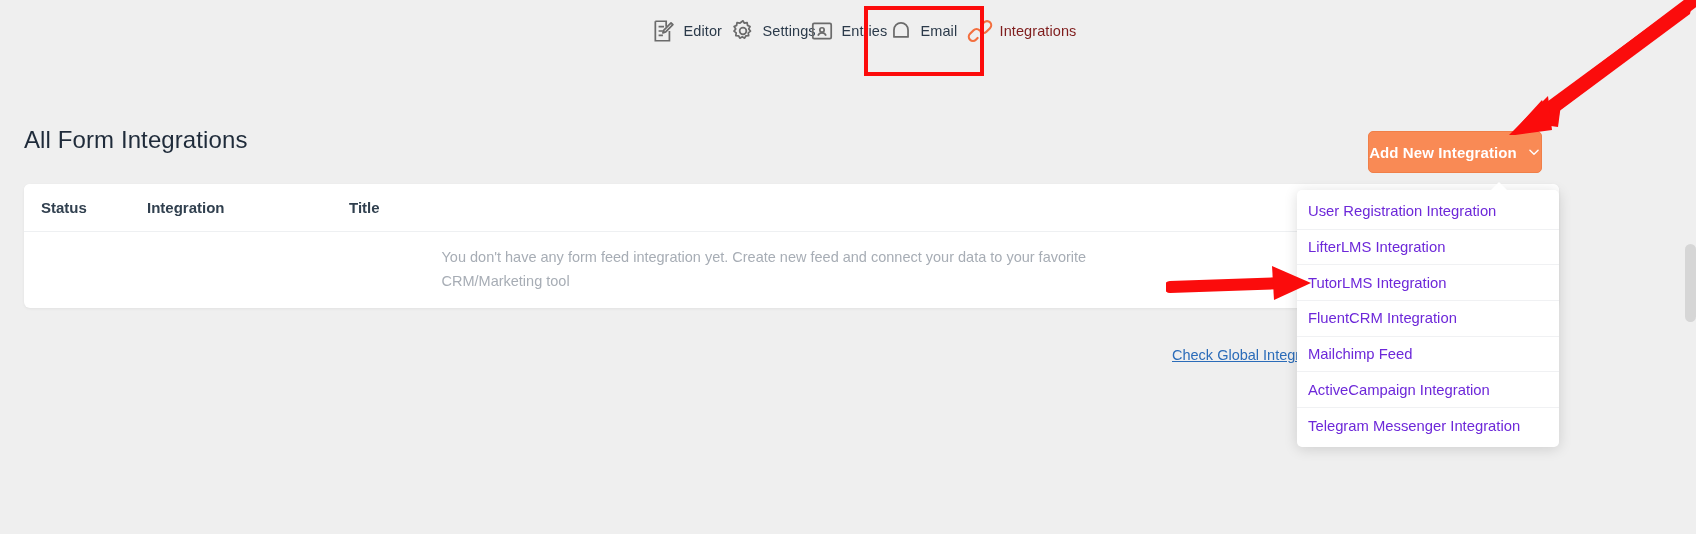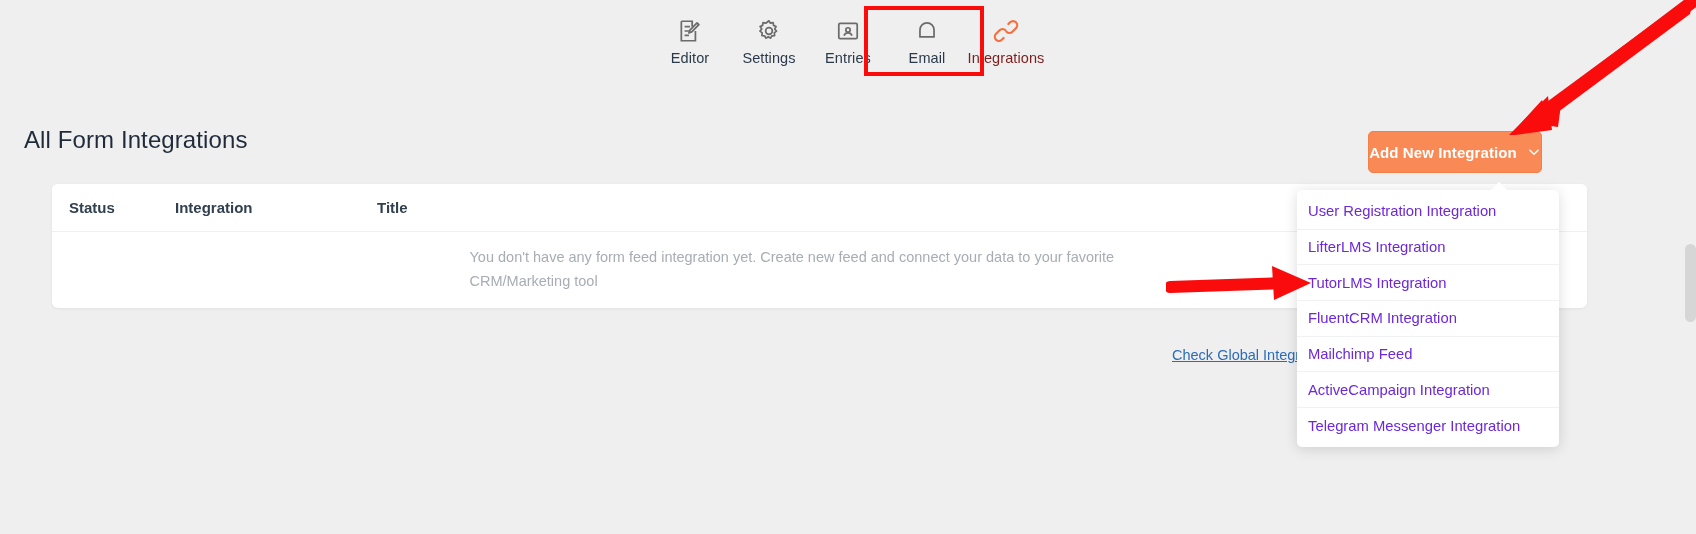--- a/index.html
+++ b/index.html
@@ -29,21 +29,21 @@
   }
   .nav-items {
     display: flex;
     align-items: flex-start;
     gap: 0px;
     padding-top: 12px;
   }
   .nav-item {
     width: 79px;
     display: flex;
-    flex-direction: column;
+    flex-direction: row;
     align-items: center;
     gap: 7px;
     cursor: pointer;
     padding: 6px 0 8px 0;
   }
   .nav-item .nav-ico {
     width: 26px;
     height: 26px;
     display: block;
     color: #6b6b6b;
@@ -115,21 +115,20 @@
   #integrations-card {
     position: absolute;
     left: 24px;
     top: 184px;
     width: 1535px;
     height: 124px;
     background: #ffffff;
     border-radius: 6px;
     box-shadow: 0 1px 3px rgba(0,0,0,0.06);
     overflow: hidden;
-    margin-left: 28px;
   }
   #table-head {
     height: 47px;
     display: flex;
     align-items: center;
     border-bottom: 1px solid #eef0f2;
     background: #ffffff;
   }
   #table-head .th {
     font-size: 15px;

